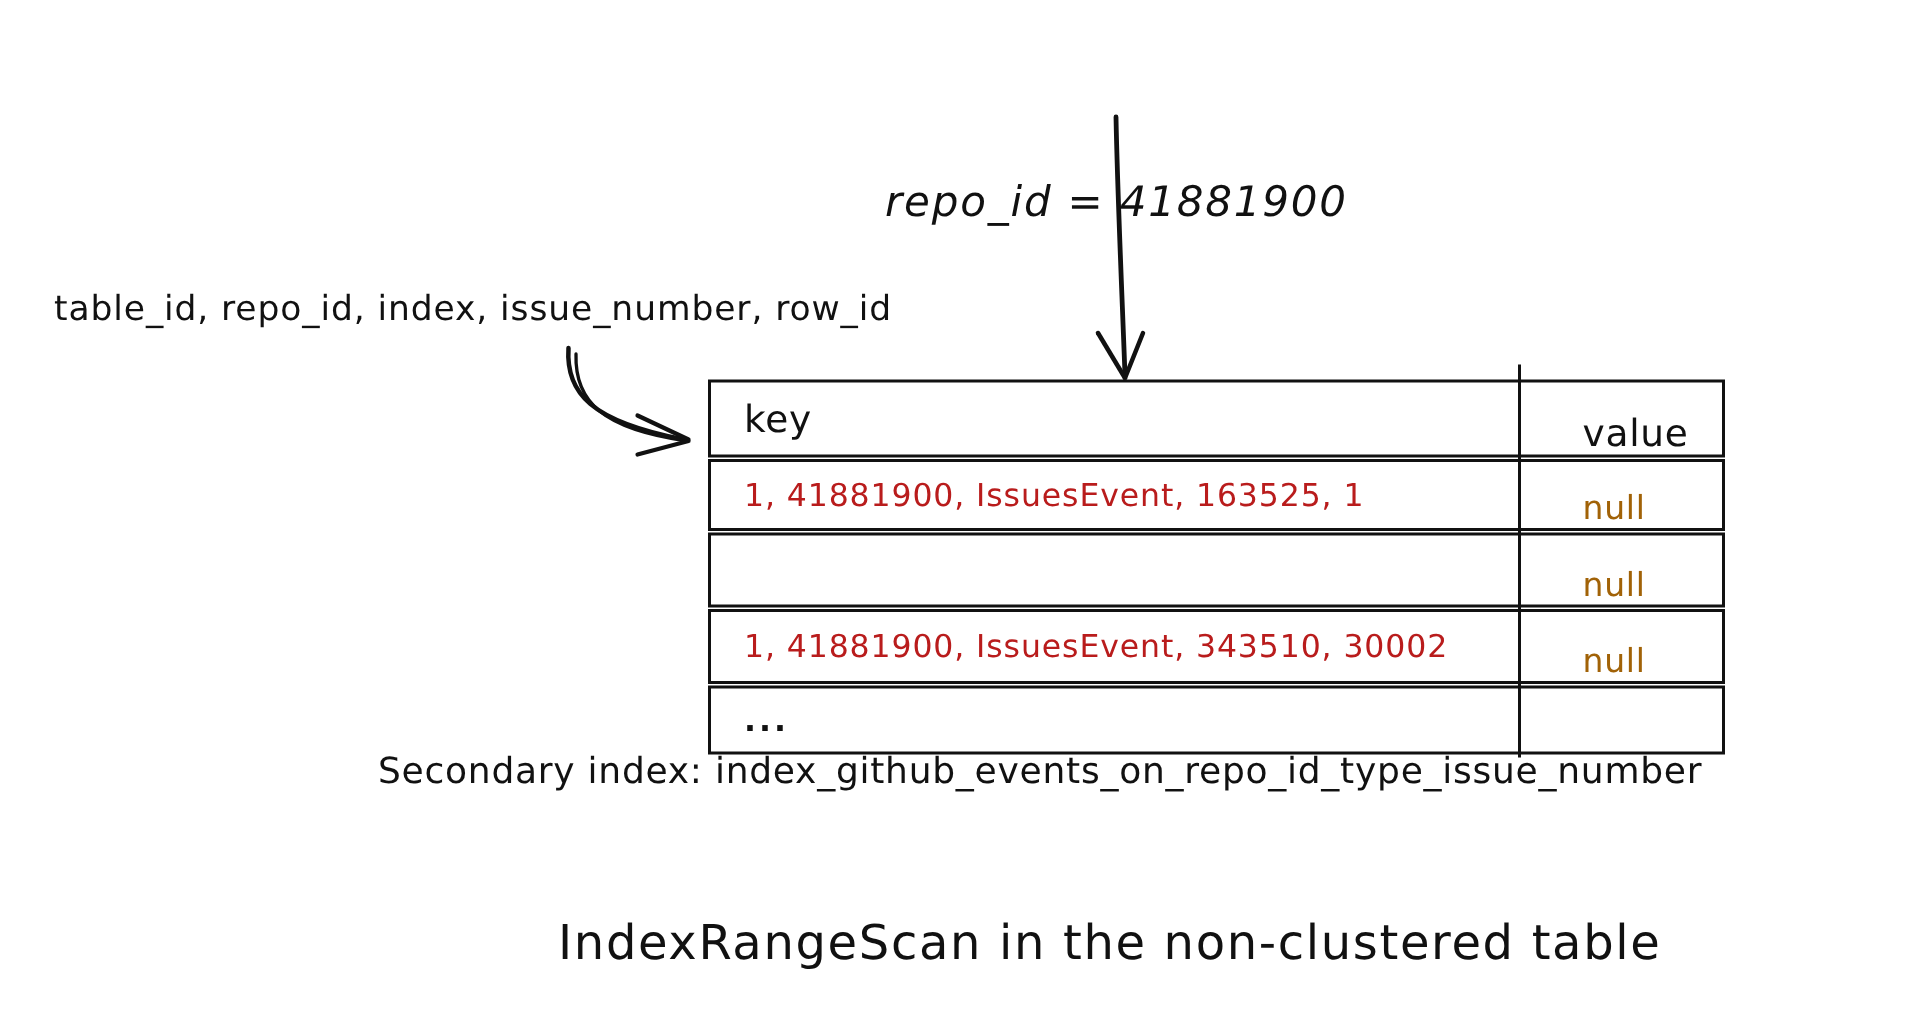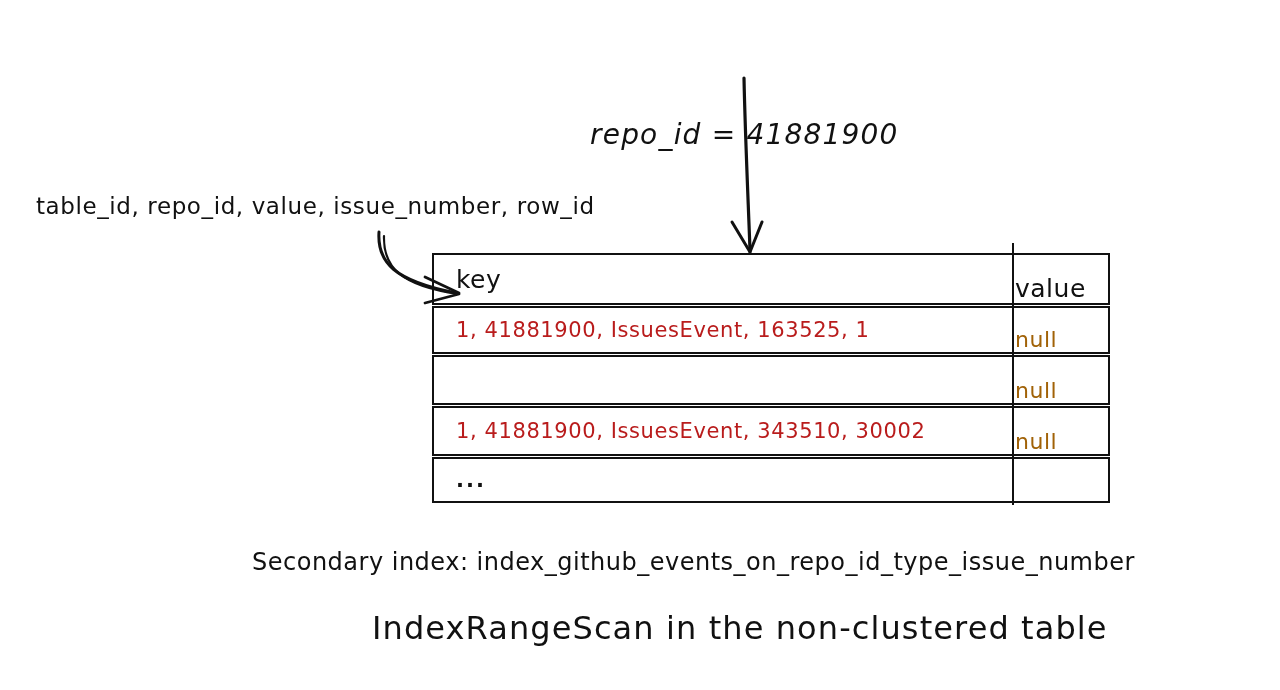--- a/index.html
+++ b/index.html
@@ -36,36 +36,36 @@
   #predicate-label {
     left: 590px;
     top: 118px;
     font-size: 28px;
     letter-spacing: 1.2px;
     font-style: italic;
   }
 
   #index-caption {
     left: 252px;
-    top: 548px;
+    top: 500px;
     font-size: 24px;
     letter-spacing: 0.5px;
   }
 
   #figure-title {
     left: 372px;
     top: 609px;
     font-size: 32px;
     letter-spacing: 1.1px;
   }
 
   
   #index-table {
     position: absolute;
-    left: 432px;
+    left: 472px;
     top: 253px;
     width: 678px;
     height: 324px;
   }
 
   .row {
     position: absolute;
     left: 0;
     width: 678px;
     box-sizing: border-box;
@@ -144,21 +144,21 @@
     left: 0;
     top: 0;
     width: 1280px;
     height: 690px;
     pointer-events: none;
   }
 </style>
 </head>
 <body>
 
-<div class="hand" id="columns-label">table_id, repo_id, value, issue_number, row_id</div>
+<div class="hand" id="columns-label">table_id, repo_id, index, issue_number, row_id</div>
 
 <div class="hand" id="predicate-label">repo_id = 41881900</div>
 
 <div id="index-table">
 
   <div class="row" id="row-header">
     <div class="cell-key">
       <span class="header-text">key</span>
     </div>
     <div class="cell-value">

